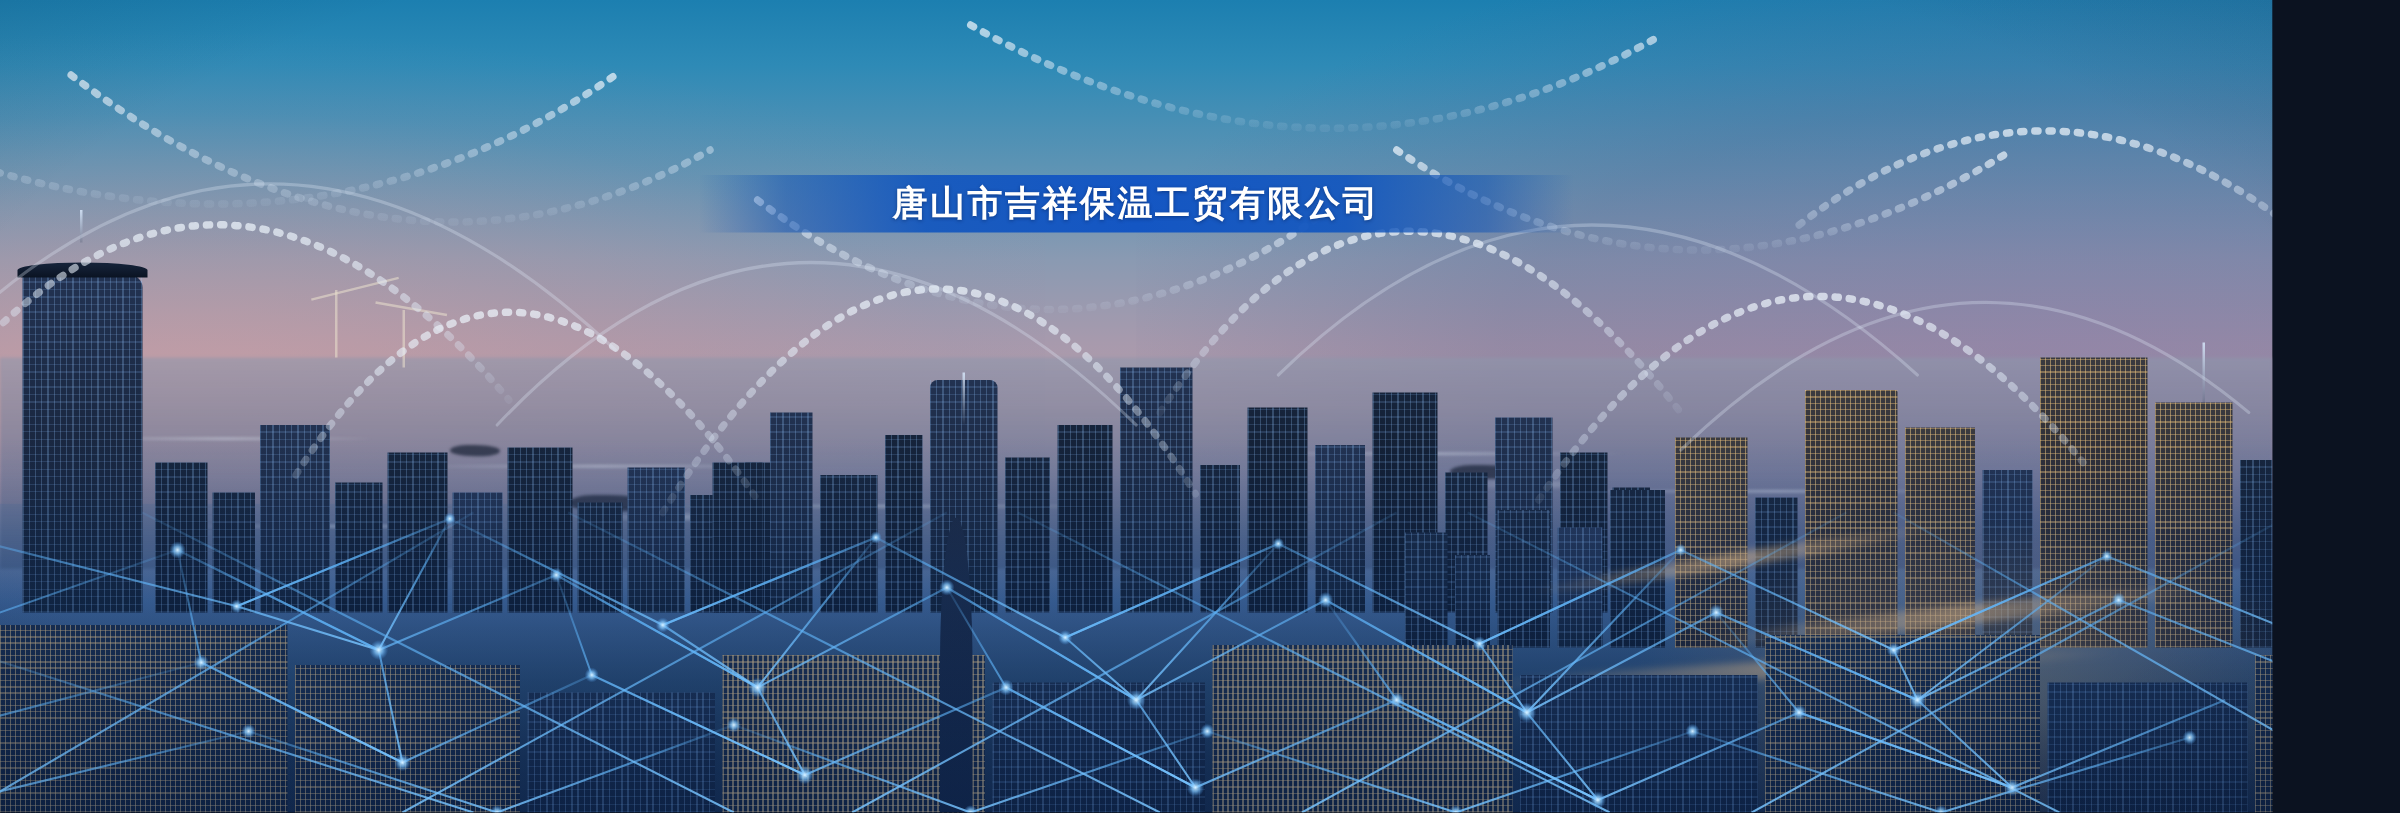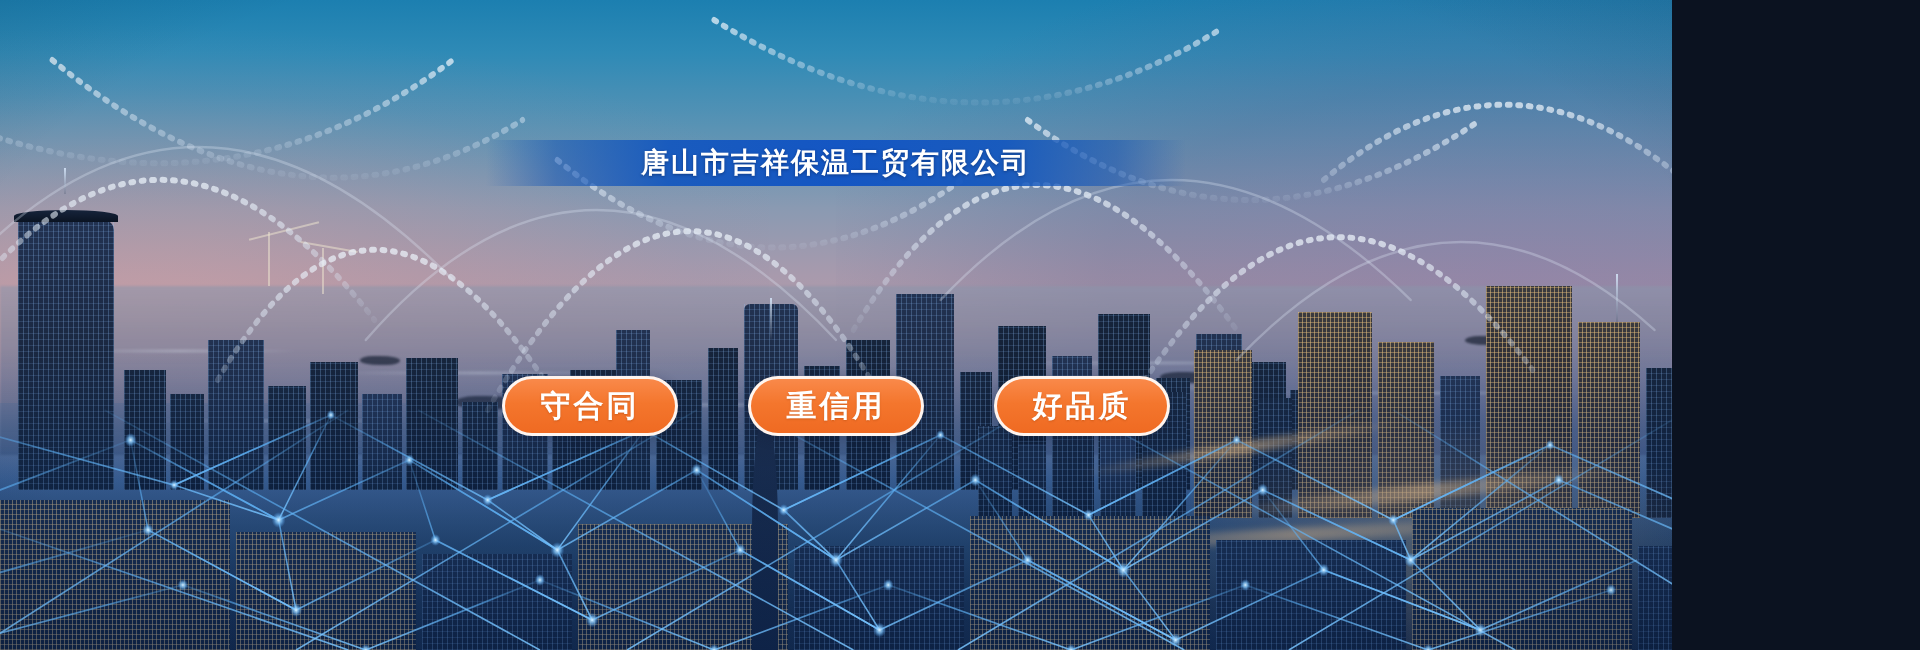--- a/index.html
+++ b/index.html
@@ -5,21 +5,21 @@
   * { margin:0; padding:0; box-sizing:border-box; }
   html,body {
     width:1920px; height:650px;
     background:#0b1220;
     font-family:"Liberation Sans", sans-serif;
     overflow:hidden;
   }
 
   #banner{
     position:relative;
-    width:1672px; height:650px;
+    width:1818px; height:650px;
     overflow:hidden;
   }
 
   
   .sky{
     position:absolute; inset:0;
     background:
       linear-gradient(180deg,
         #1c7fb0 0%,
         #2e8ab6 8%,
@@ -463,26 +463,15 @@
 
   <div class="vignette"></div>
 
   <div class="content">
 
     <div class="ribbon">
       <span class="ribbon-text">唐山市吉祥保温工贸有限公司</span>
     </div>
 
 
-    <div class="pills">
-      <div class="pill">
-        <span class="pill-text">守合同</span>
-      </div>
-      <div class="pill">
-        <span class="pill-text">重信用</span>
-      </div>
-      <div class="pill">
-        <span class="pill-text">好品质</span>
-      </div>
-    </div>
 
   </div>
 </div>
 
 </body></html>

